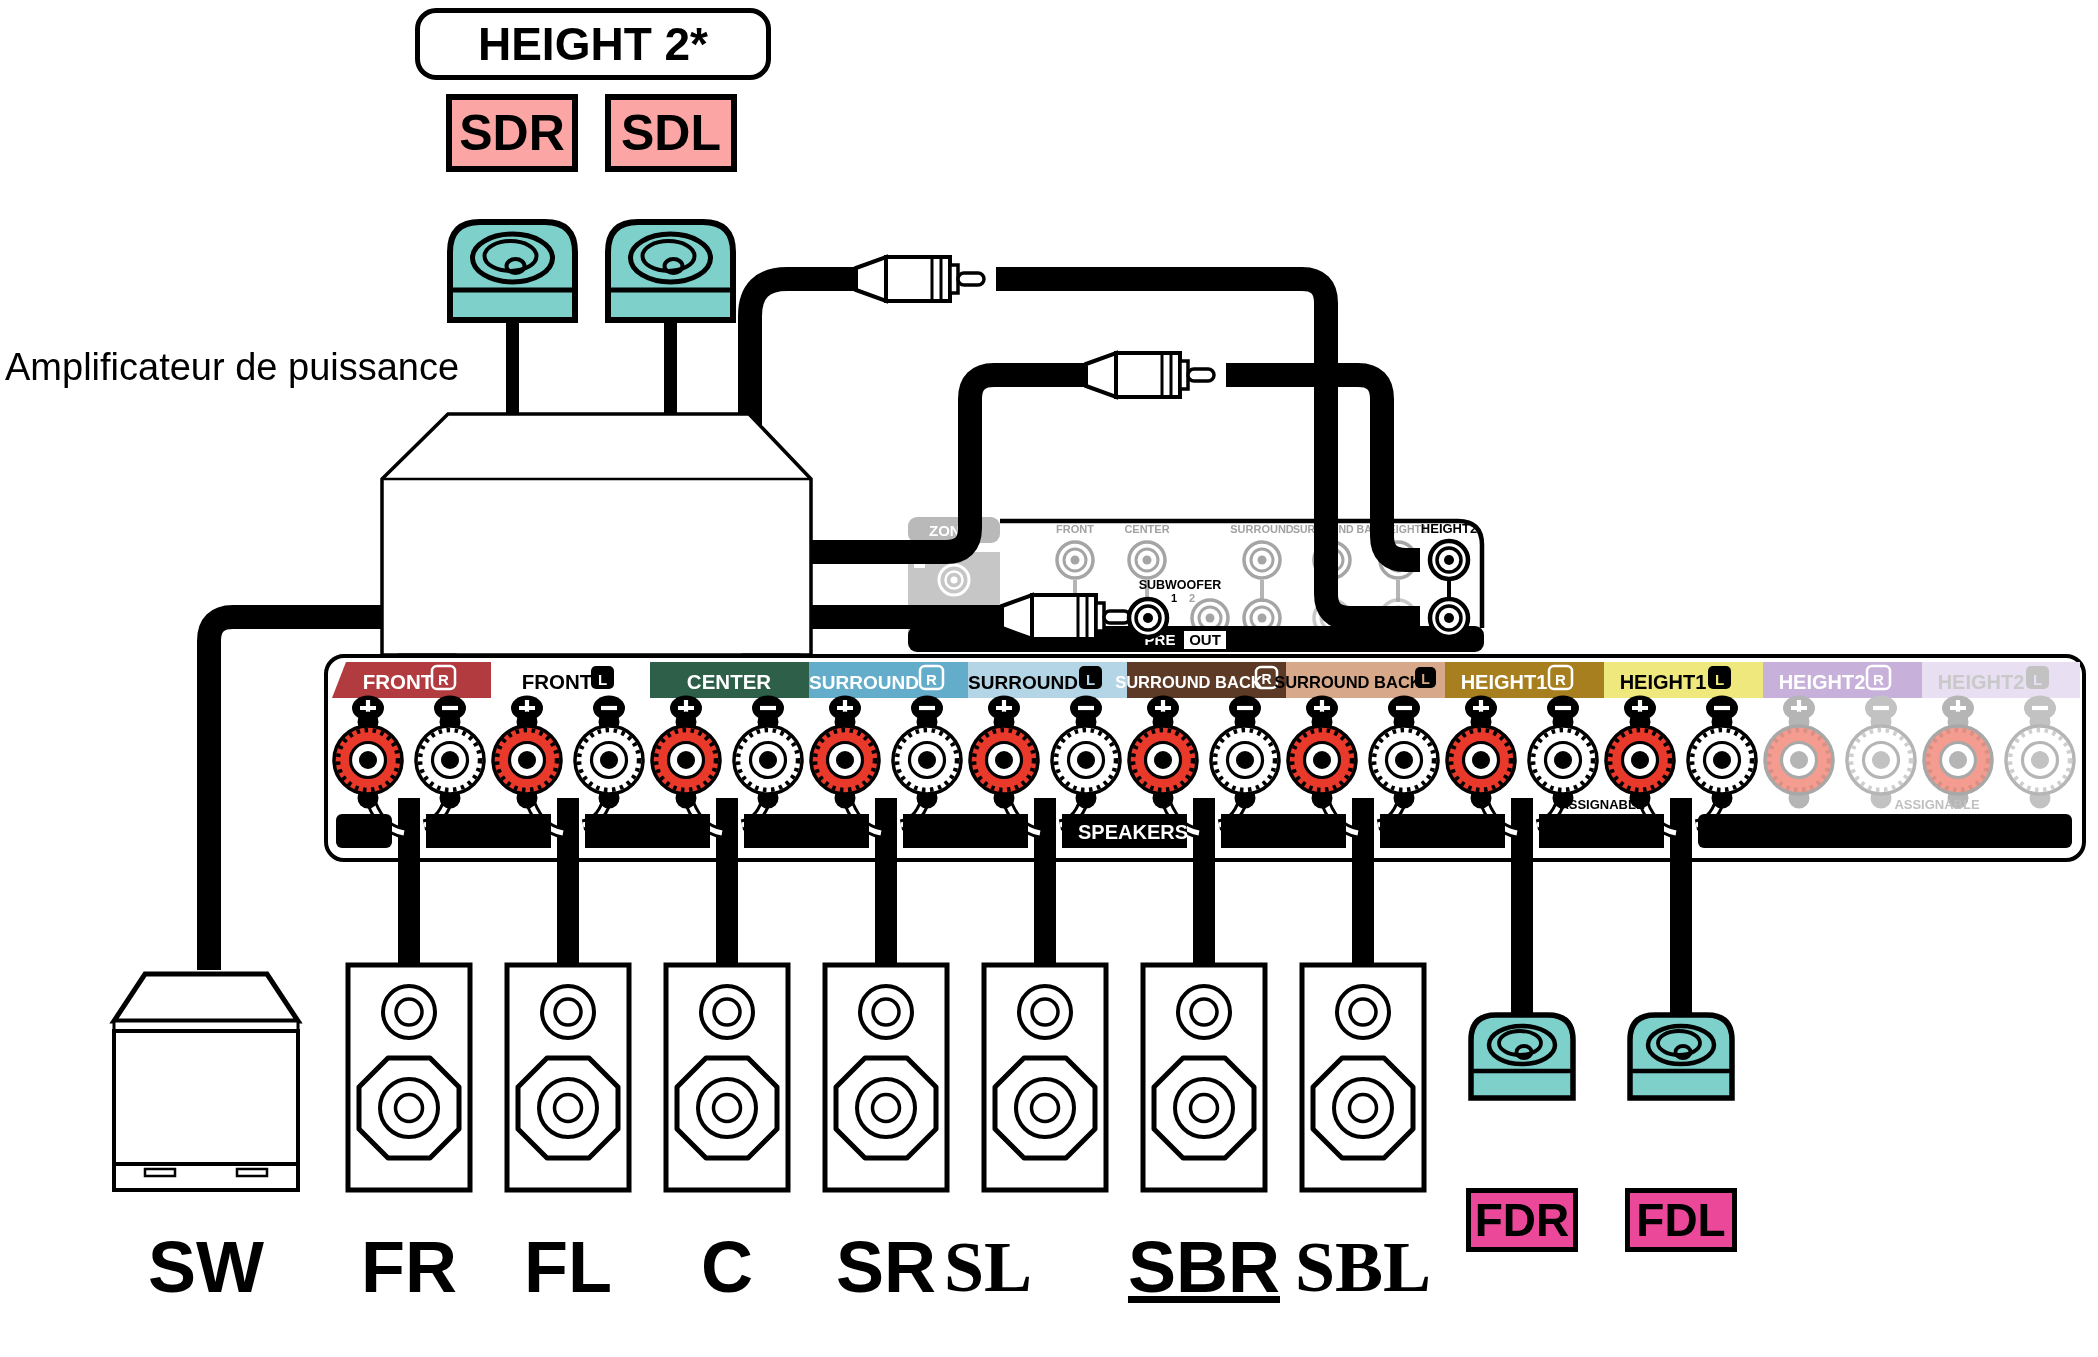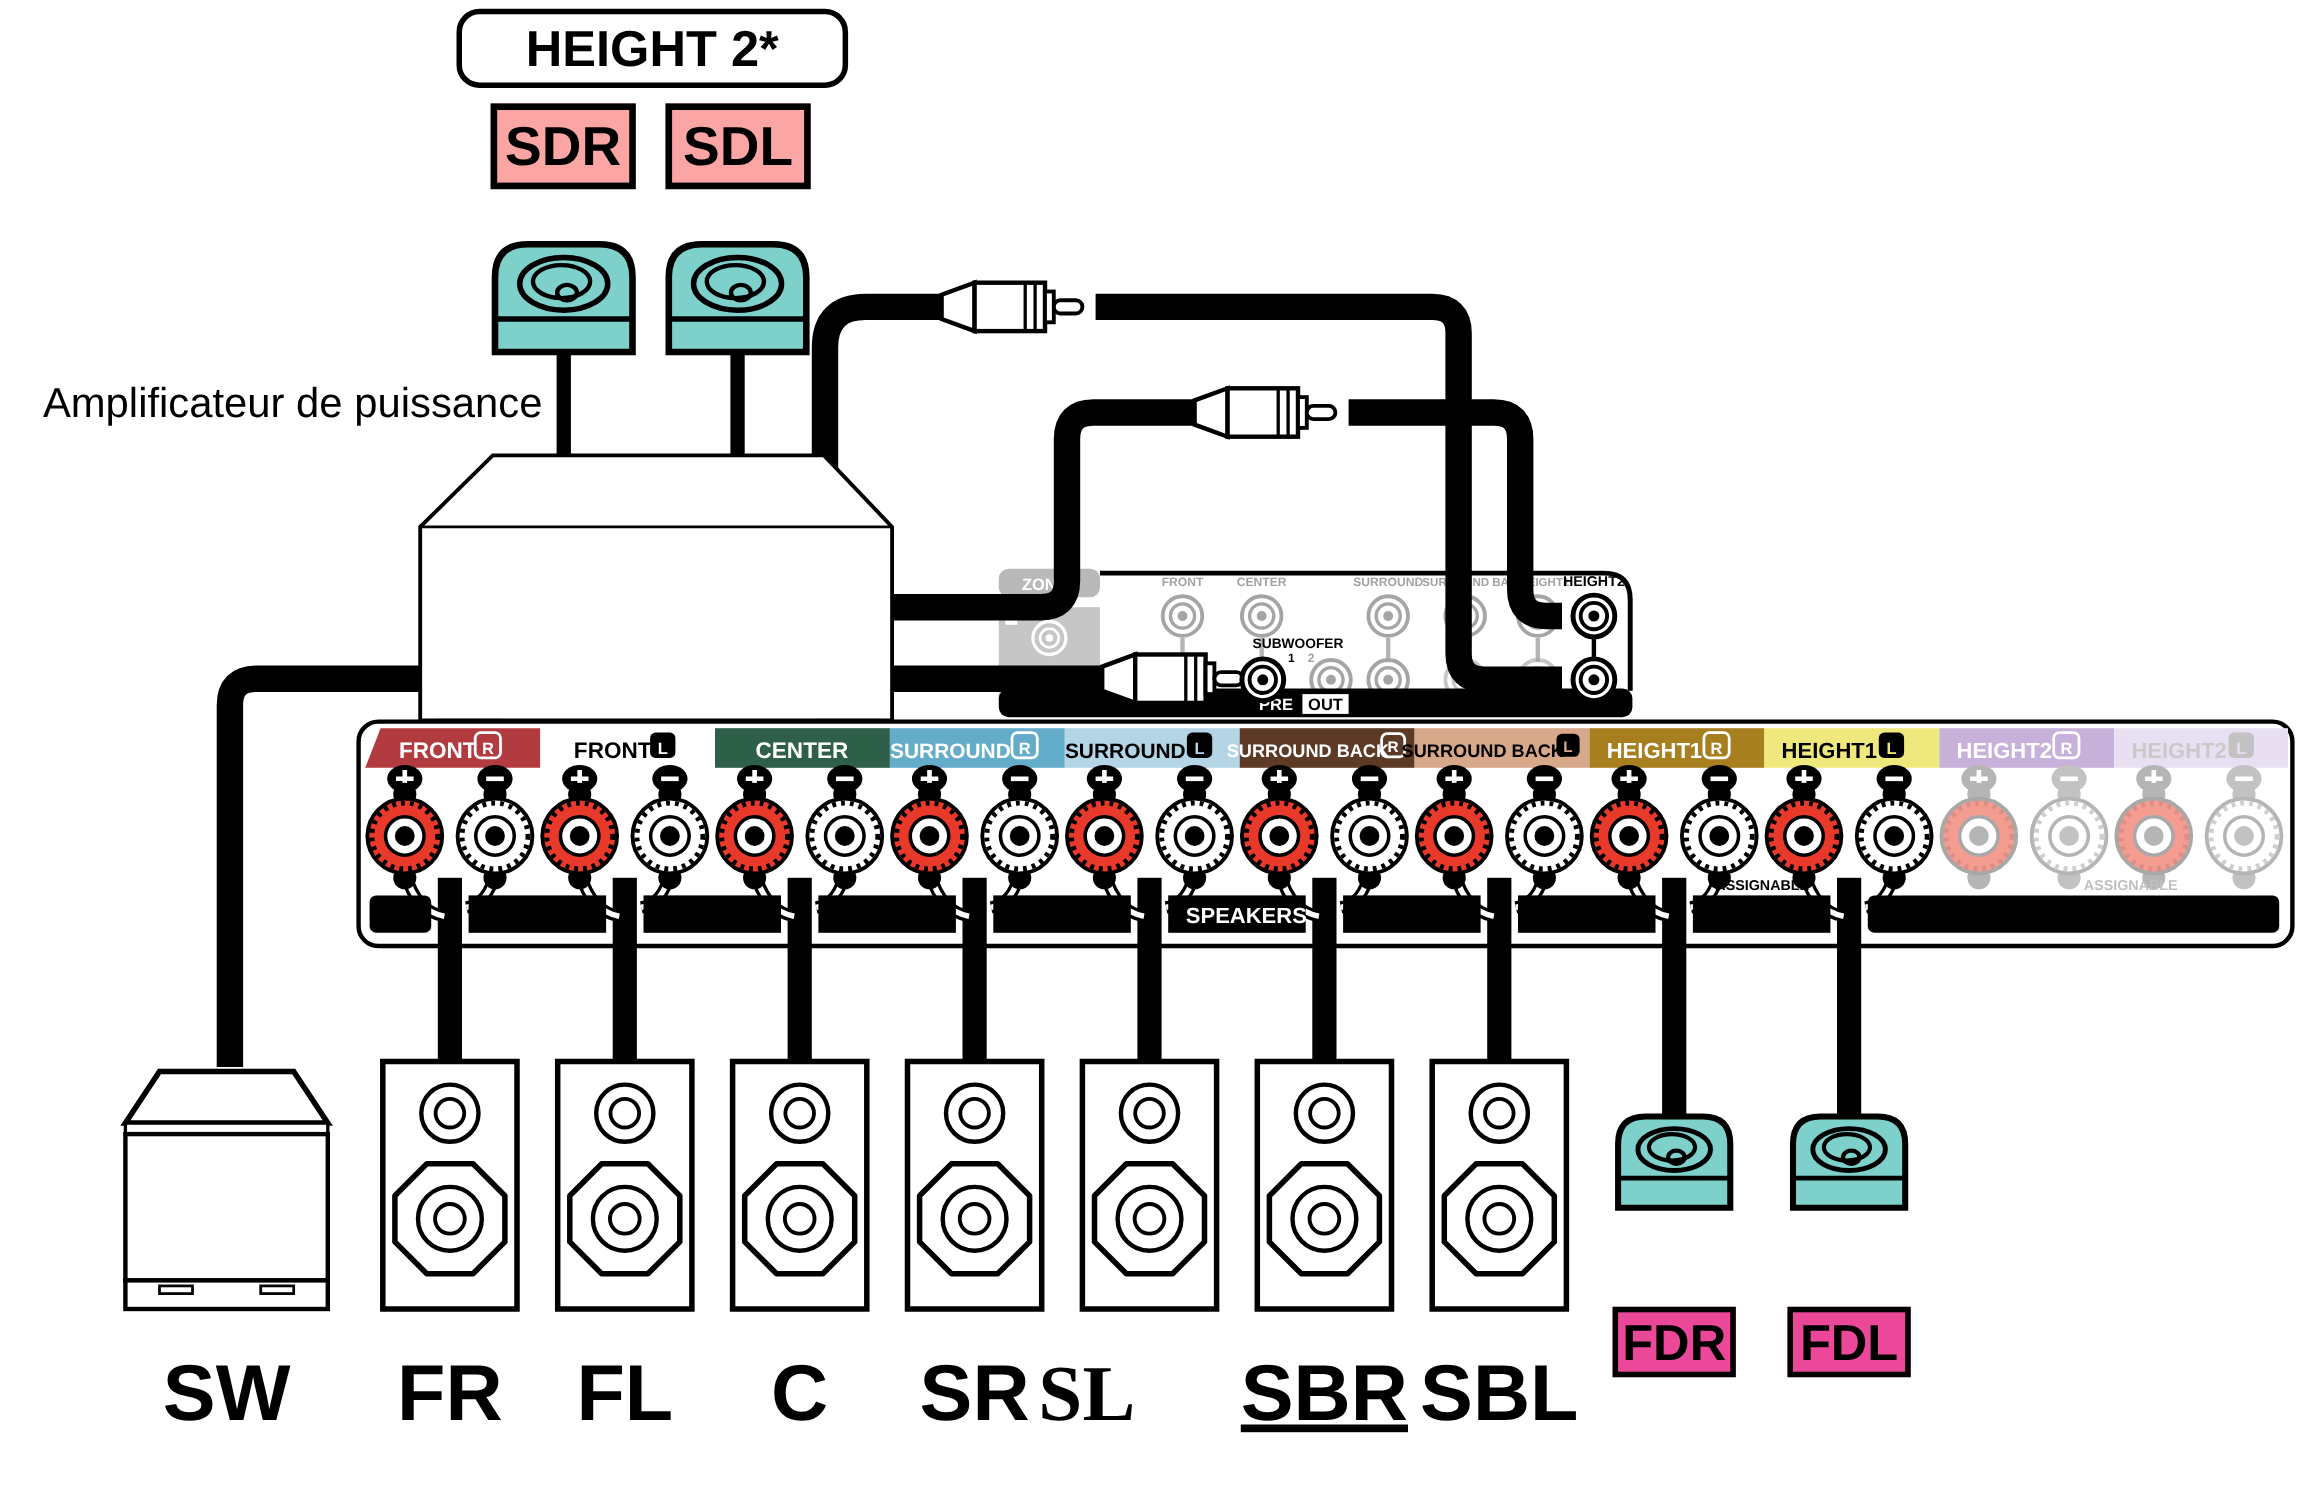--- a/index.html
+++ b/index.html
@@ -358,27 +358,27 @@
 <use href="#spk" x="1045" y="965"></use>
 <use href="#spk" x="1204" y="965"></use>
 <use href="#spk" x="1363" y="965"></use>
 <use href="#tsd" x="1522" y="1015"></use>
 <use href="#tsd" x="1681" y="1015"></use>
 </svg>
 
 <div class="ovl whitebox" style="left:415px;top:8px;width:356px;height:72px;border-radius:21px;">HEIGHT 2*</div>
 <div class="ovl tealbox" style="left:446px;top:94px;width:132px;height:78px;">SDR</div>
 <div class="ovl tealbox" style="left:605px;top:94px;width:132px;height:78px;">SDL</div>
-<div class="ovl amp-label" style="left:5px;top:342px;width:520px;height:50px;margin-left:34px;">Amplificateur de puissance</div>
+<div class="ovl amp-label" style="left:5px;top:342px;width:520px;height:50px;">Amplificateur de puissance</div>
 
 <div class="ovl spk-label" style="left:126px;top:1232px;width:160px;height:70px;">SW</div>
 <div class="ovl spk-label" style="left:329px;top:1232px;width:160px;height:70px;">FR</div>
 <div class="ovl spk-label" style="left:488px;top:1232px;width:160px;height:70px;">FL</div>
 <div class="ovl spk-label" style="left:647px;top:1232px;width:160px;height:70px;">C</div>
 <div class="ovl spk-label" style="left:806px;top:1232px;width:160px;height:70px;">SR</div>
 <div class="ovl spk-label" style="left:908px;top:1232px;width:160px;height:70px;font-family:Liberation Serif, serif;">SL</div>
 <div class="ovl spk-label" style="left:1124px;top:1232px;width:160px;height:70px;text-decoration:underline;">SBR</div>
-<div class="ovl spk-label" style="left:1283px;top:1232px;width:160px;height:70px;">SBL</div>
+<div class="ovl spk-label" style="left:1283px;top:1232px;width:160px;height:70px;font-family:Liberation Serif, serif;">SBL</div>
 
 <div class="ovl tealbox2" style="left:1466px;top:1140px;width:112px;height:64px;">FDR</div>
 <div class="ovl tealbox2" style="left:1625px;top:1140px;width:112px;height:64px;">FDL</div>
 
 </div>
 
 </body></html>

